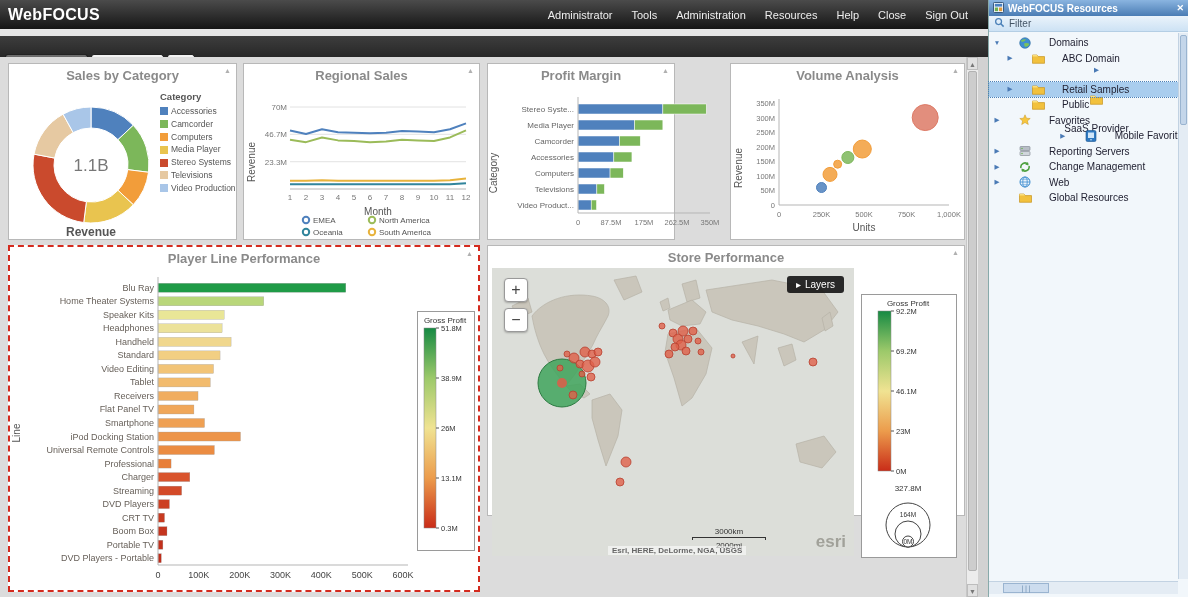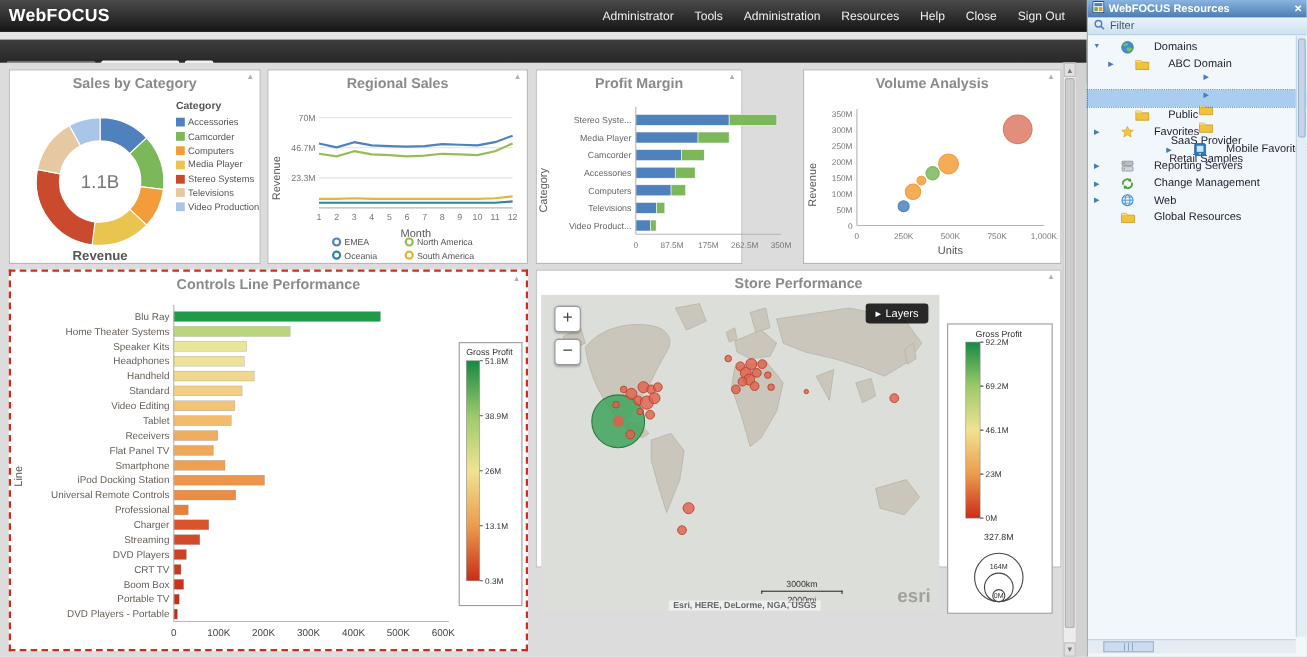--- a/index.html
+++ b/index.html
@@ -276,21 +276,21 @@
         <circle cx="90.5" cy="102.5142857142857" r="5" fill="#4f81bd" fill-opacity="0.85" stroke="#4f81bd"></circle>
         <circle cx="99" cy="89.4" r="7" fill="#f29d3a" fill-opacity="0.85" stroke="#f29d3a"></circle>
         <circle cx="106.65" cy="79.19999999999999" r="4" fill="#f29d3a" fill-opacity="0.85" stroke="#f29d3a"></circle>
         <circle cx="116.85000000000001" cy="72.49714285714286" r="6" fill="#7cb75a" fill-opacity="0.85" stroke="#7cb75a"></circle>
         <circle cx="131.3" cy="64.04571428571428" r="9" fill="#f29d3a" fill-opacity="0.85" stroke="#f29d3a"></circle>
         <circle cx="194.2" cy="32.57142857142857" r="13" fill="#dd7a66" fill-opacity="0.85" stroke="#dd7a66"></circle>
       </svg>
   </div>
 
   <div class="panel selected" id="p5" style="left:8px;top:188px;width:472px;height:347px">
-    <div class="panel-title">Controls Line Performance</div>
+    <div class="panel-title">Player Line Performance</div>
     <span class="panel-menu">▲</span>
     <svg id="svg-hbar" class="chart" style="top:20px" width="466" height="322">
         <rect x="148" y="16.261904761904763" width="187.83333333333334" height="9" fill="#1f9b47" stroke="#999" stroke-width="0.3"></rect>
         <text x="144" y="23.761904761904763" font-size="9" fill="#665f58" text-anchor="end">Blu Ray</text>
         <rect x="148" y="29.78571428571429" width="105.75833333333333" height="9" fill="#b9d77a" stroke="#999" stroke-width="0.3"></rect>
         <text x="144" y="37.28571428571429" font-size="9" fill="#665f58" text-anchor="end">Home Theater Systems</text>
         <rect x="148" y="43.30952380952381" width="66.15" height="9" fill="#e9e697" stroke="#999" stroke-width="0.3"></rect>
         <text x="144" y="50.80952380952381" font-size="9" fill="#665f58" text-anchor="end">Speaker Kits</text>
         <rect x="148" y="56.83333333333333" width="64.10833333333333" height="9" fill="#ece29a" stroke="#999" stroke-width="0.3"></rect>
         <text x="144" y="64.33333333333333" font-size="9" fill="#665f58" text-anchor="end">Headphones</text>
@@ -520,21 +520,21 @@
       <div class="tree-row" style="padding-left: 16px; flex-direction: column;">
         <span class="tree-arrow">▶</span>
         <span class="tree-icon">
           <svg viewBox="0 0 13 11" width="13" height="11">
             <path d="M0.5,2 L5,2 L6.2,3.6 L12.5,3.6 L12.5,10.3 L0.5,10.3 Z" fill="#f2c13d" stroke="#c79420" stroke-width="0.7"></path>
             <path d="M0.5,2 L5,2 L6,3.4 L0.5,3.4 Z" fill="#fadf7f"></path>
           </svg>
         </span>
         <span>SaaS Provider</span>
       </div>
-      <div class="tree-row selected" style="padding-left: 16px; flex-direction: column;">
+      <div class="tree-row selected" style="padding-left: 16px;">
         <span class="tree-arrow">▶</span>
         <span class="tree-icon">
           <svg viewBox="0 0 13 11" width="13" height="11">
             <path d="M0.5,2 L5,2 L6.2,3.6 L12.5,3.6 L12.5,10.3 L0.5,10.3 Z" fill="#f2c13d" stroke="#c79420" stroke-width="0.7"></path>
             <path d="M0.5,2 L5,2 L6,3.4 L0.5,3.4 Z" fill="#fadf7f"></path>
           </svg>
         </span>
         <span>Retail Samples</span>
       </div>
       <div class="tree-row" style="padding-left: 16px;">

